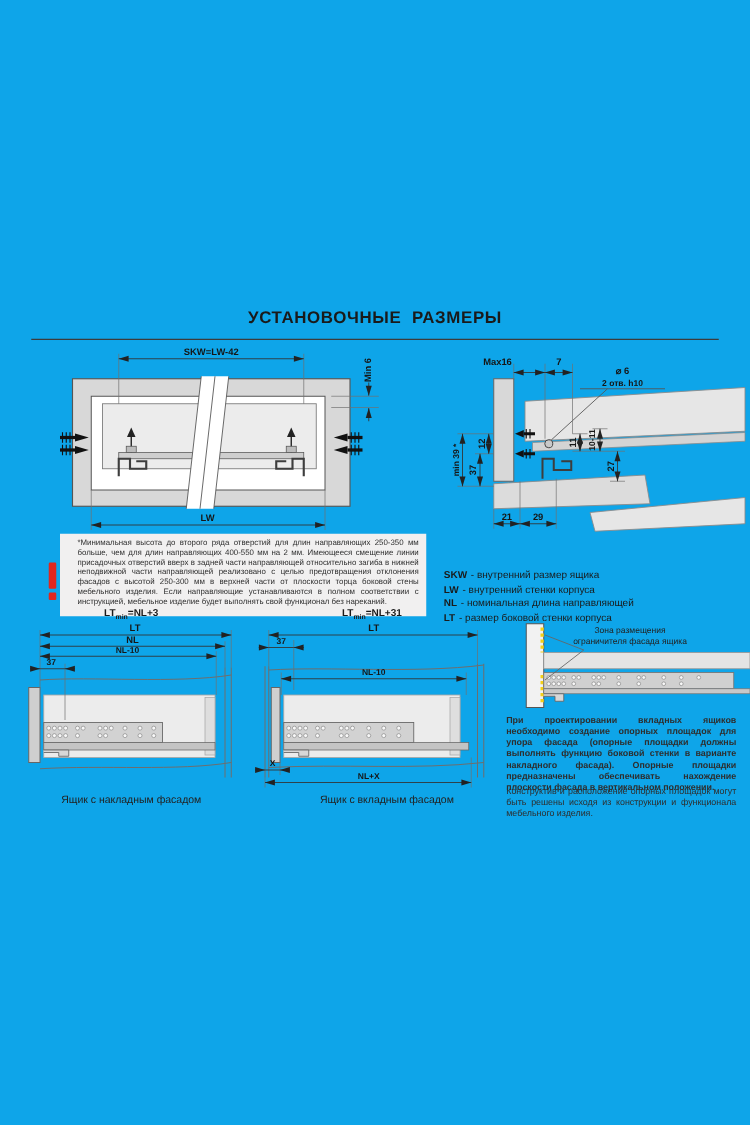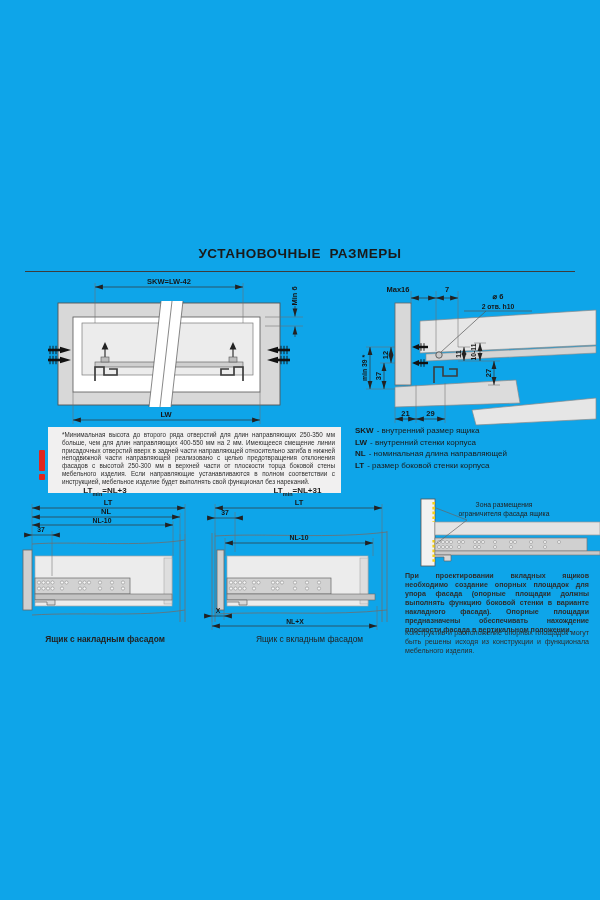--- a/index.html
+++ b/index.html
@@ -19,31 +19,31 @@
   .warn-box {
     top:427px; left:48px; width:273px; min-height:58px;
     background:#f1f0f0; padding:4px 6px 4px 14px;
     font-size:6.3px; line-height:1.24; text-align:justify; color:#2e2e2e;
   }
   .warn-icon { top:450px; left:39px; width:7px; height:32px; }
   .warn-icon .bar { width:6px; height:21px; background:#e0271e; border-radius:1px; }
   .warn-icon .dot { width:6px; height:6px; background:#e0271e; margin-top:3px; border-radius:1px; }
 
   
-  .legend { top:425px; left:355px; width:230px; font-size:8px; }
+  .legend { top:454px; left:355px; width:230px; font-size:8px; }
   .legend .row { line-height:11.6px; white-space:nowrap; }
   .legend .term { font-weight:bold; margin-right:3px; }
 
   
   .formula { top:486px; font-size:8px; font-weight:bold; text-align:center; }
   .formula sub { font-size:5.5px; }
   .f1 { left:22px;  width:166px; }
   .f2 { left:205px; width:185px; }
   .caption { top:634px; font-size:8.4px; text-align:center; color:#222; }
-  .c1 { left:22px;  width:166px;font-weight:bold; }
+  .c1 { left:22px;  width:166px; }
   .c2 { left:216px; width:187px; }
 
   
   .zone-label { top:500px; left:446px; width:116px; text-align:center;
                 font-size:6.8px; line-height:1.35; color:#222; }
   .note-p { left:405px; width:184px; font-size:7.1px; line-height:1.27;
             text-align:justify; color:#2e2e2e; }
   .p1 { top:572px;font-weight:bold; }
   .p2 { top:629px; }
 

